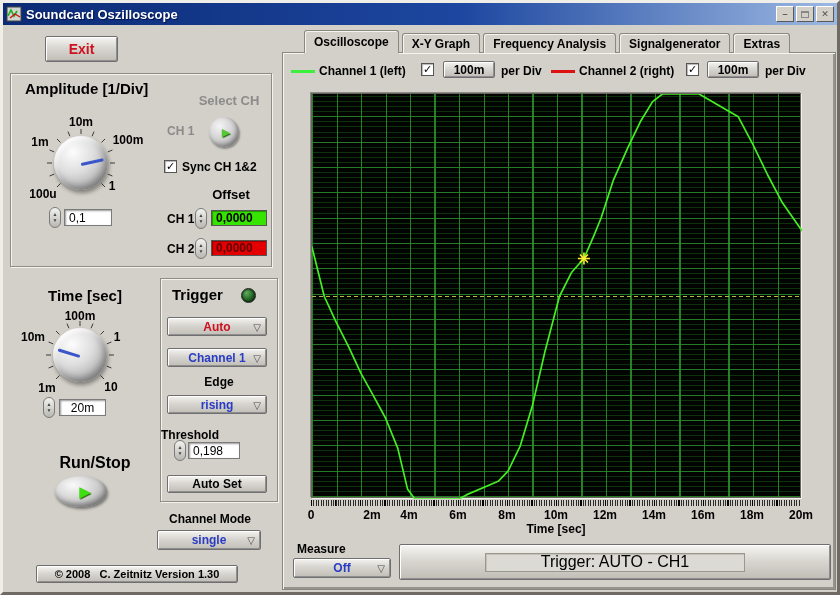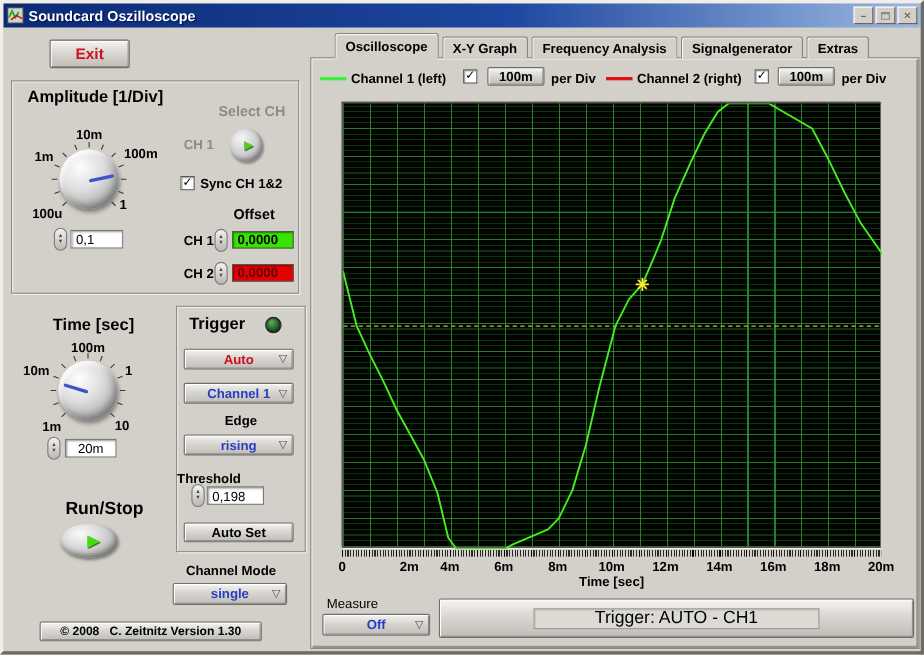--- a/index.html
+++ b/index.html
@@ -83,21 +83,21 @@
     border:1px solid #66635d;box-shadow:1px 1px 0 #f2f1ec,-1px -1px 0 #8f8c86;}
   .plot svg{position:absolute;inset:0;}
   .tickstrip{position:absolute;left:28px;top:447px;width:490px;height:6px;
     background:
       repeating-linear-gradient(90deg,#000 0 1px,transparent 1px 24.5px),
       repeating-linear-gradient(90deg,#2a2a2a 0 1px,transparent 1px 2.45px);}
   .xticks{position:absolute;left:28px;top:455px;width:490px;height:14px;font-weight:bold;font-size:12px;}
   .xticks span{position:absolute;transform:translateX(-50%);}
   .xlabel{position:absolute;left:28px;top:469px;width:490px;text-align:center;font-weight:bold;font-size:12px;}
   
-  .measure-lbl{position:absolute;left:14px;top:489px;font-weight:normal;font-size:12px;}
+  .measure-lbl{position:absolute;left:14px;top:489px;font-weight:bold;font-size:12px;}
   .measure-dd{position:absolute;left:10px;top:505px;width:98px;height:20px;}
   .status-bar{position:absolute;left:116px;top:491px;width:432px;height:36px;}
   .status-inner{width:260px;height:19px;background:#dcdad4;border:1px solid #9a978f;box-shadow:inset 1px 1px 0 #c3c0b8;
     display:flex;align-items:center;justify-content:center;font-weight:normal;font-size:16px;}
 </style>
 </head>
 <body>
 
 <div class="win">
 

